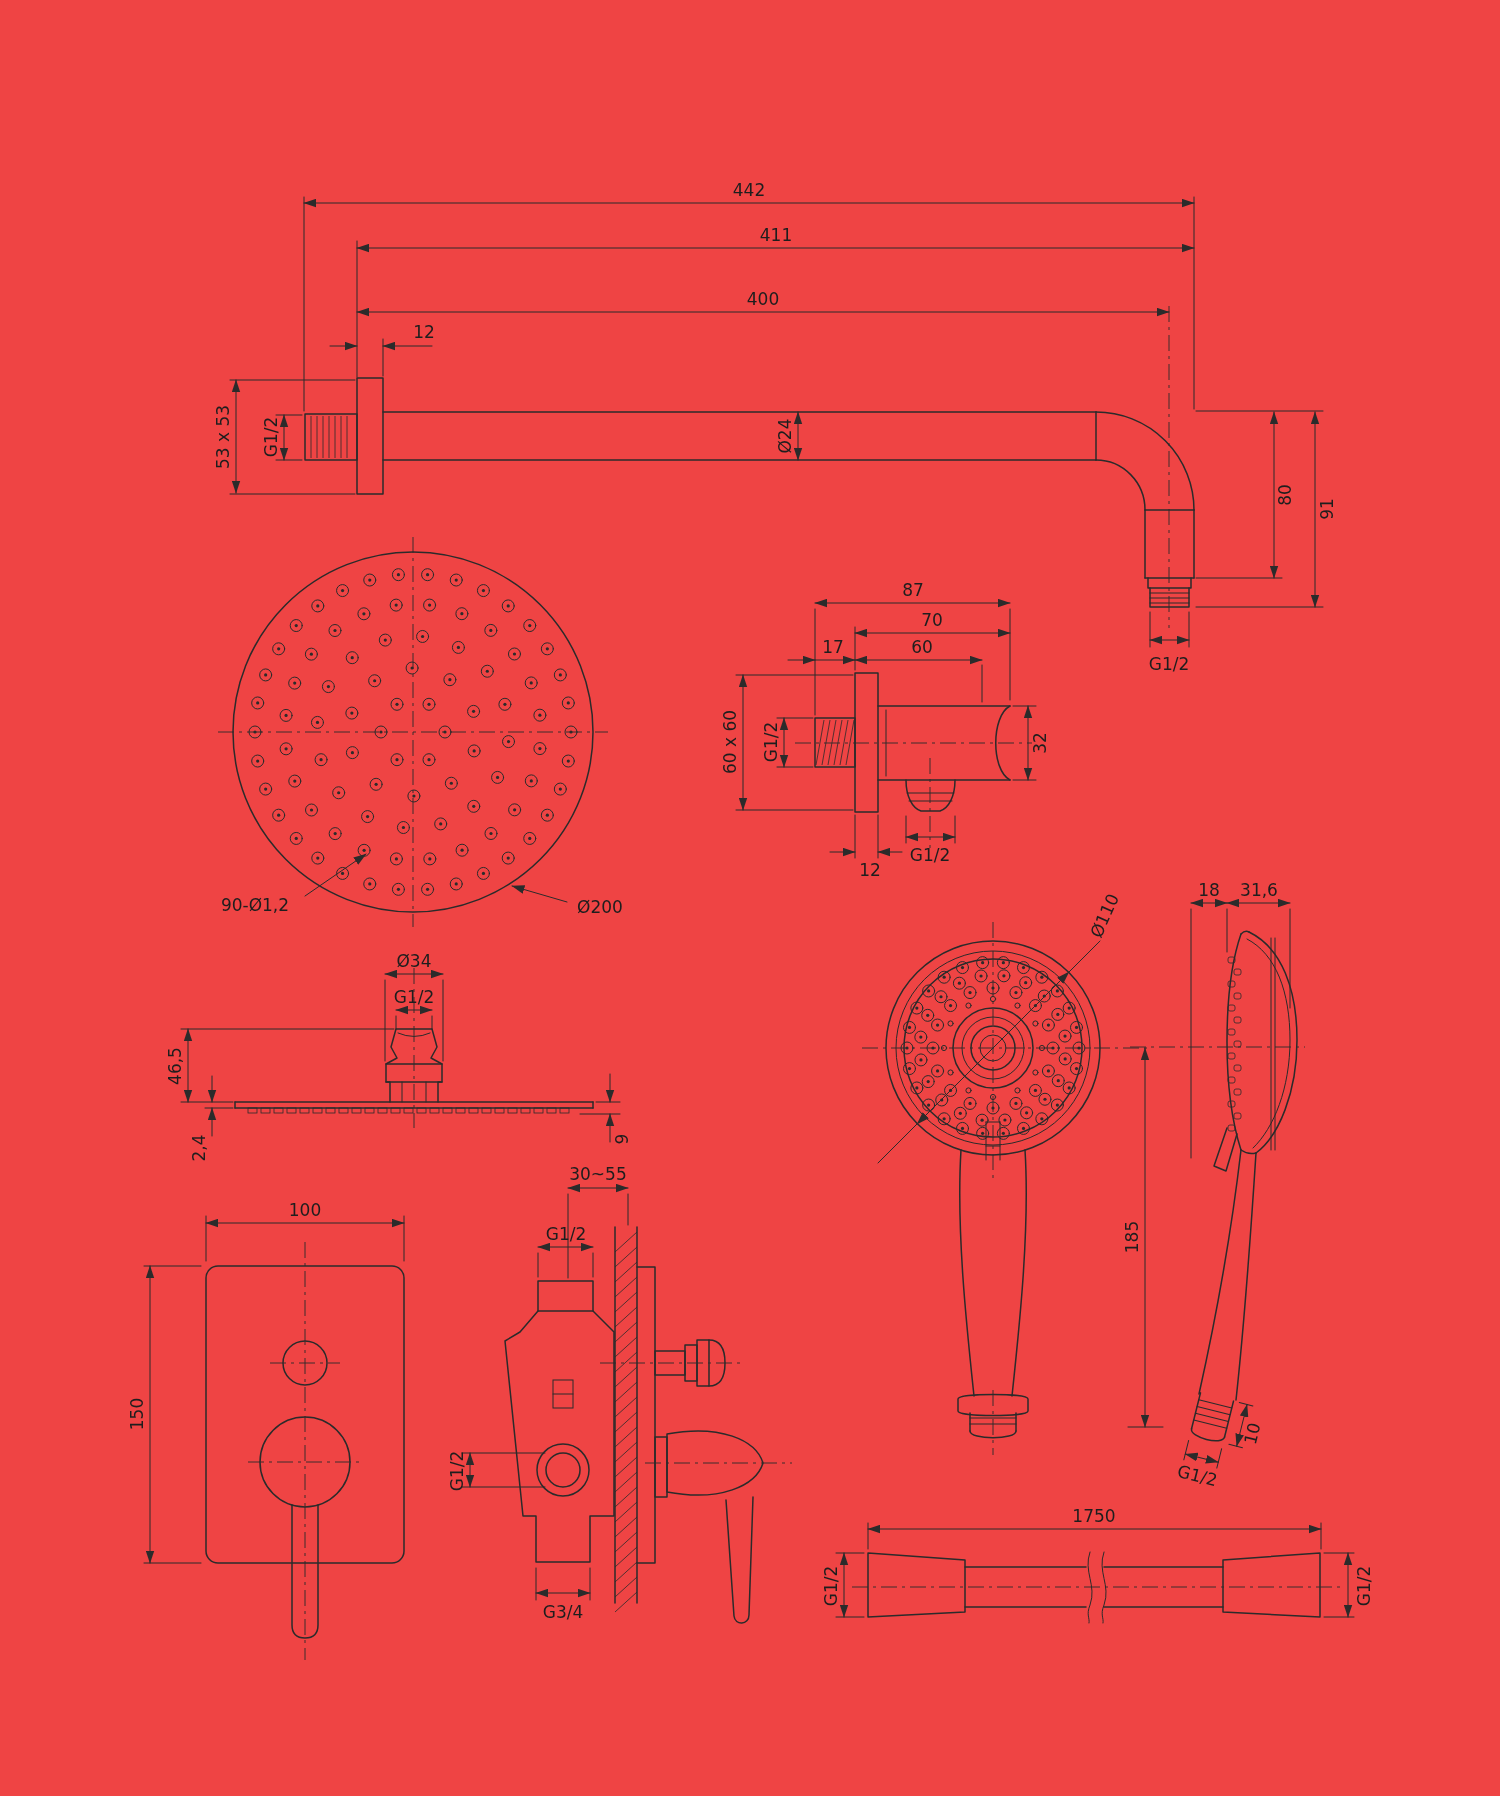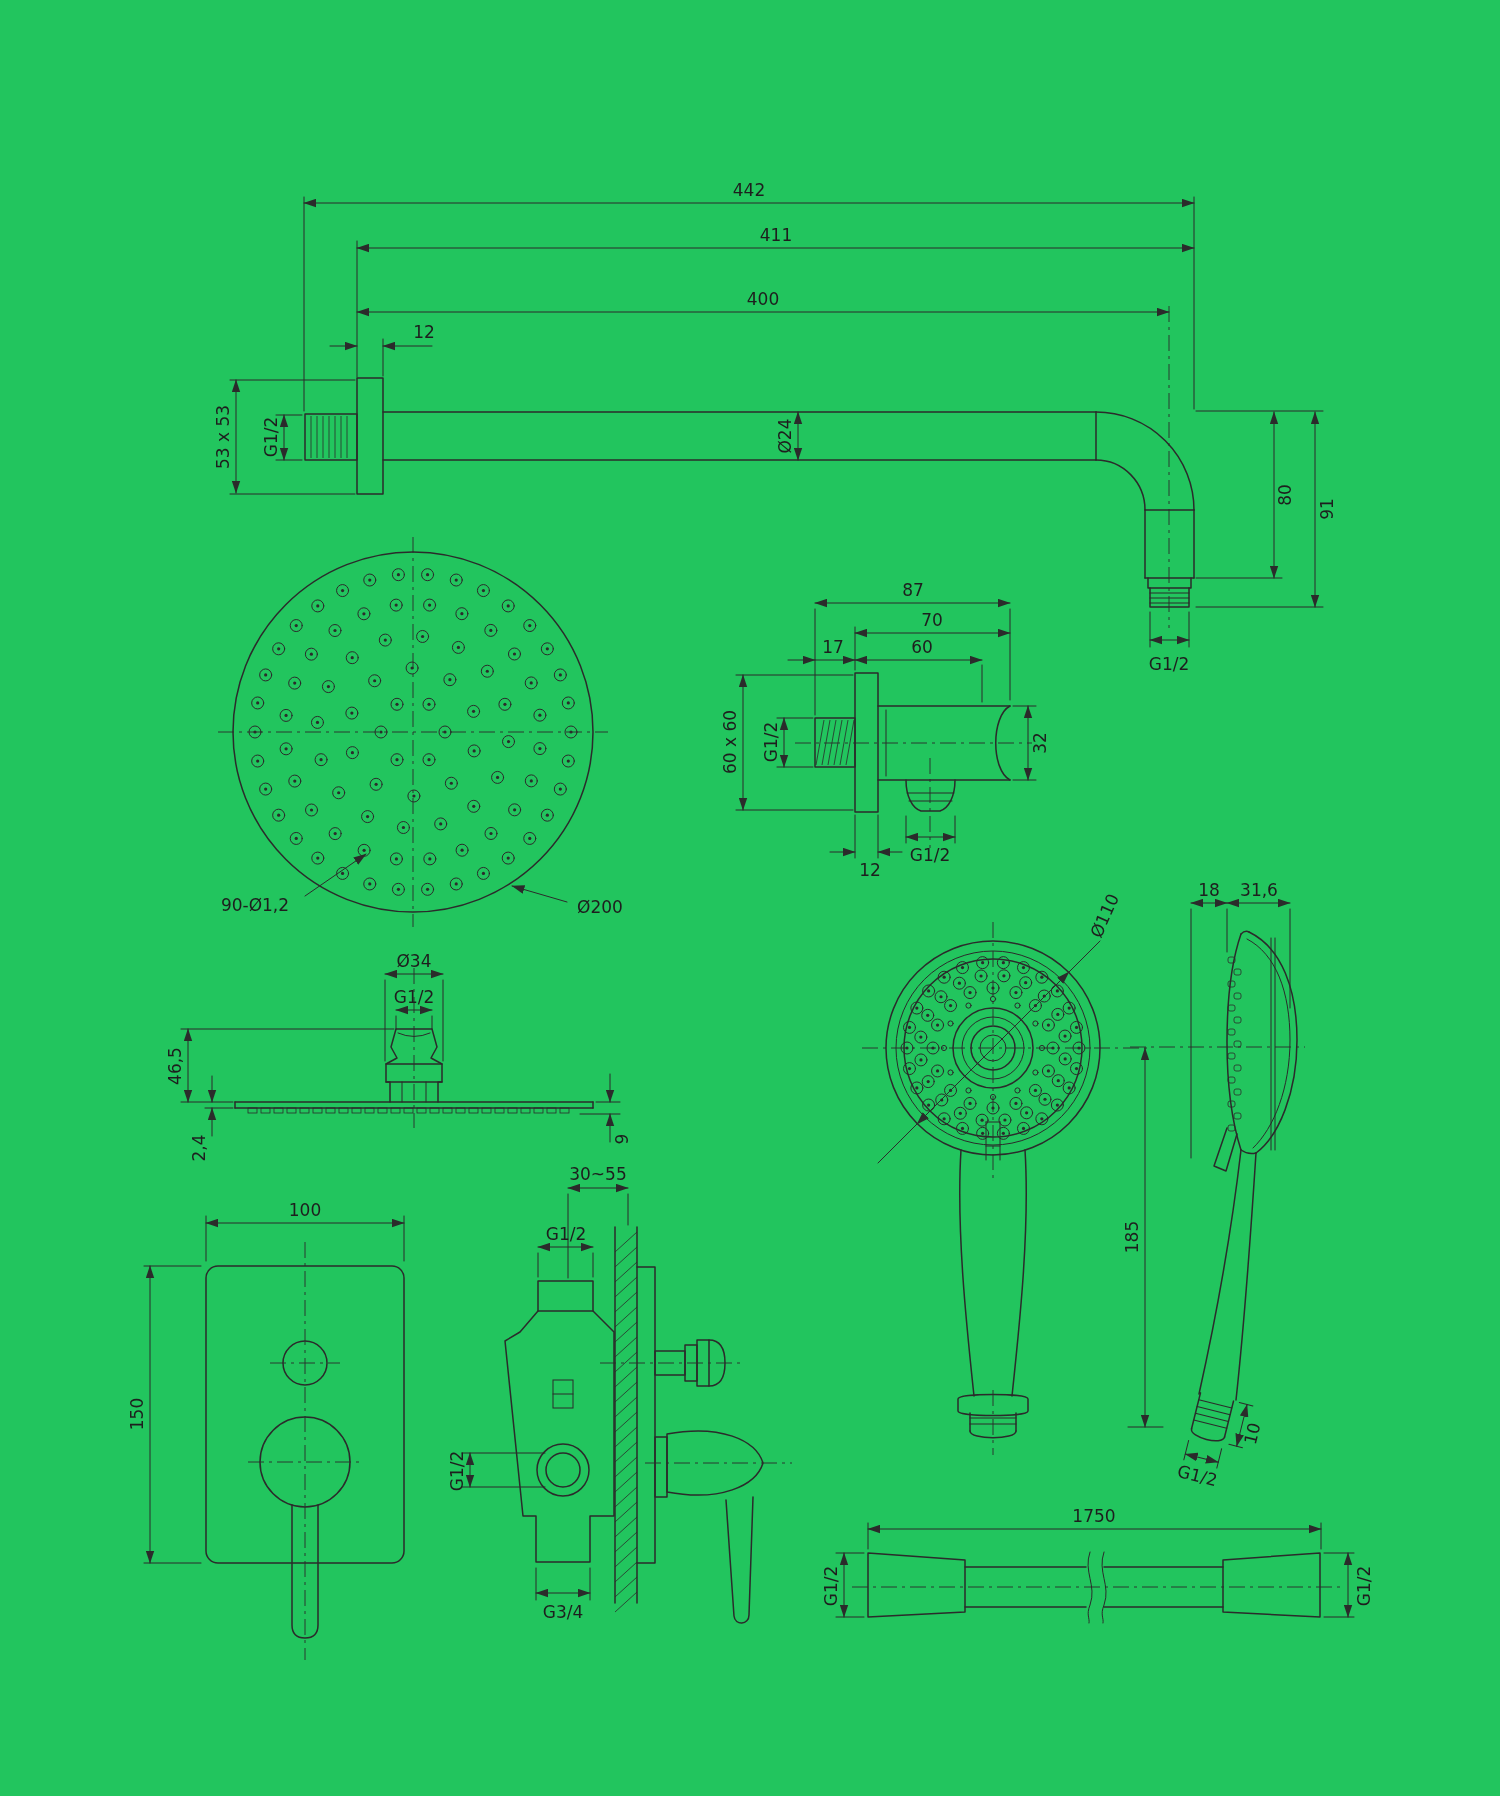--- a/index.html
+++ b/index.html
@@ -1,16 +1,16 @@
 <!DOCTYPE html>
 <html><head>
 <meta charset="utf-8">
 <style>
   html,body{margin:0;padding:0;background:#fff;}
-  .sheet{position:relative;width:1500px;height:1796px;background:#22c55e;overflow:hidden;
+  .sheet{position:relative;width:1500px;height:1796px;background:#ef4444;overflow:hidden;
          font-family:"DejaVu Sans", "Liberation Sans", sans-serif;}
   svg{position:absolute;left:0;top:0;}
   .ln{fill:none;stroke:#2b2b2b;stroke-width:1.5;stroke-linecap:round;stroke-linejoin:round;}
   .tn{fill:none;stroke:#2b2b2b;stroke-width:1;stroke-linecap:round;}
   .cl{fill:none;stroke:#2b2b2b;stroke-width:0.9;stroke-dasharray:16 5 3 5;}
   .hl{fill:none;stroke:#2b2b2b;stroke-width:0.8;}
   .dim{font-size:17px;fill:#1e1e1e;text-anchor:middle;}
   .dot{fill:#2b2b2b;stroke:none;}
 </style>
 </head>

